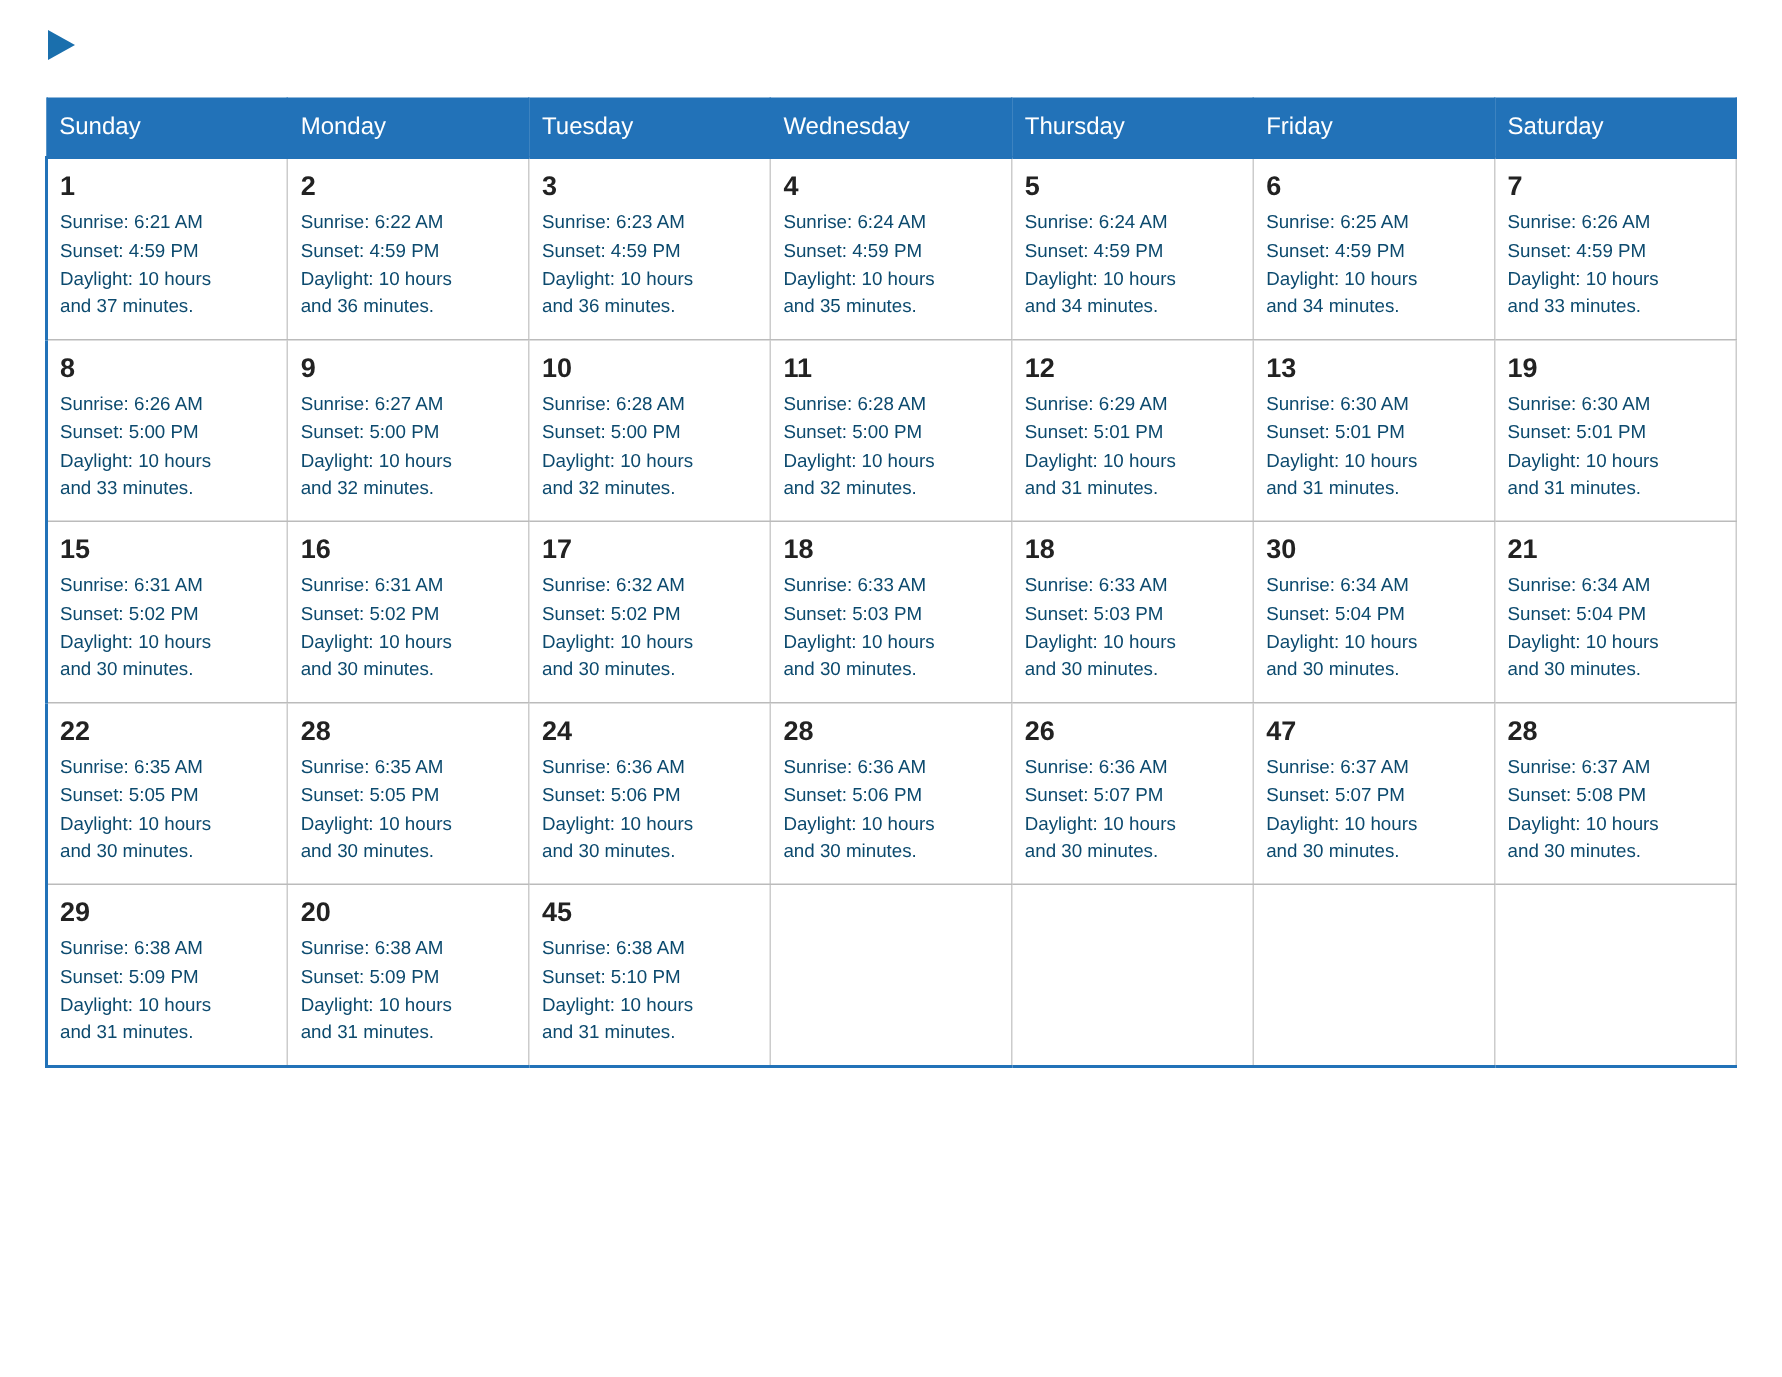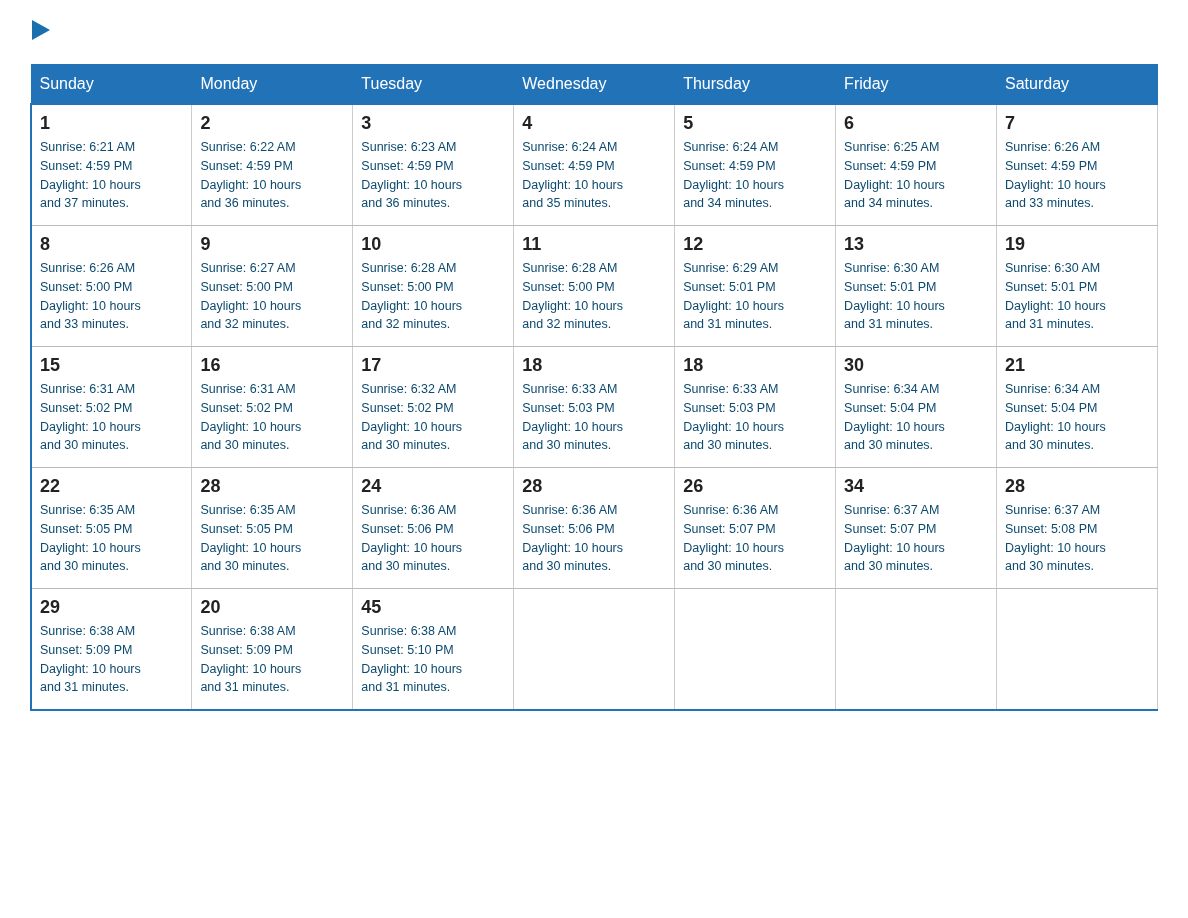--- a/index.html
+++ b/index.html
@@ -246,21 +246,21 @@
         </td>
         <td>
           <span class="day-number">28</span>
           <div class="day-info">Sunrise: 6:36 AM<br>Sunset: 5:06 PM<br>Daylight: 10 hours<br>and 30 minutes.</div>
         </td>
         <td>
           <span class="day-number">26</span>
           <div class="day-info">Sunrise: 6:36 AM<br>Sunset: 5:07 PM<br>Daylight: 10 hours<br>and 30 minutes.</div>
         </td>
         <td>
-          <span class="day-number">34</span>
+          <span class="day-number">47</span>
           <div class="day-info">Sunrise: 6:37 AM<br>Sunset: 5:07 PM<br>Daylight: 10 hours<br>and 30 minutes.</div>
         </td>
         <td>
           <span class="day-number">28</span>
           <div class="day-info">Sunrise: 6:37 AM<br>Sunset: 5:08 PM<br>Daylight: 10 hours<br>and 30 minutes.</div>
         </td>
       </tr>
       <tr>
         <td>
           <span class="day-number">29</span>

